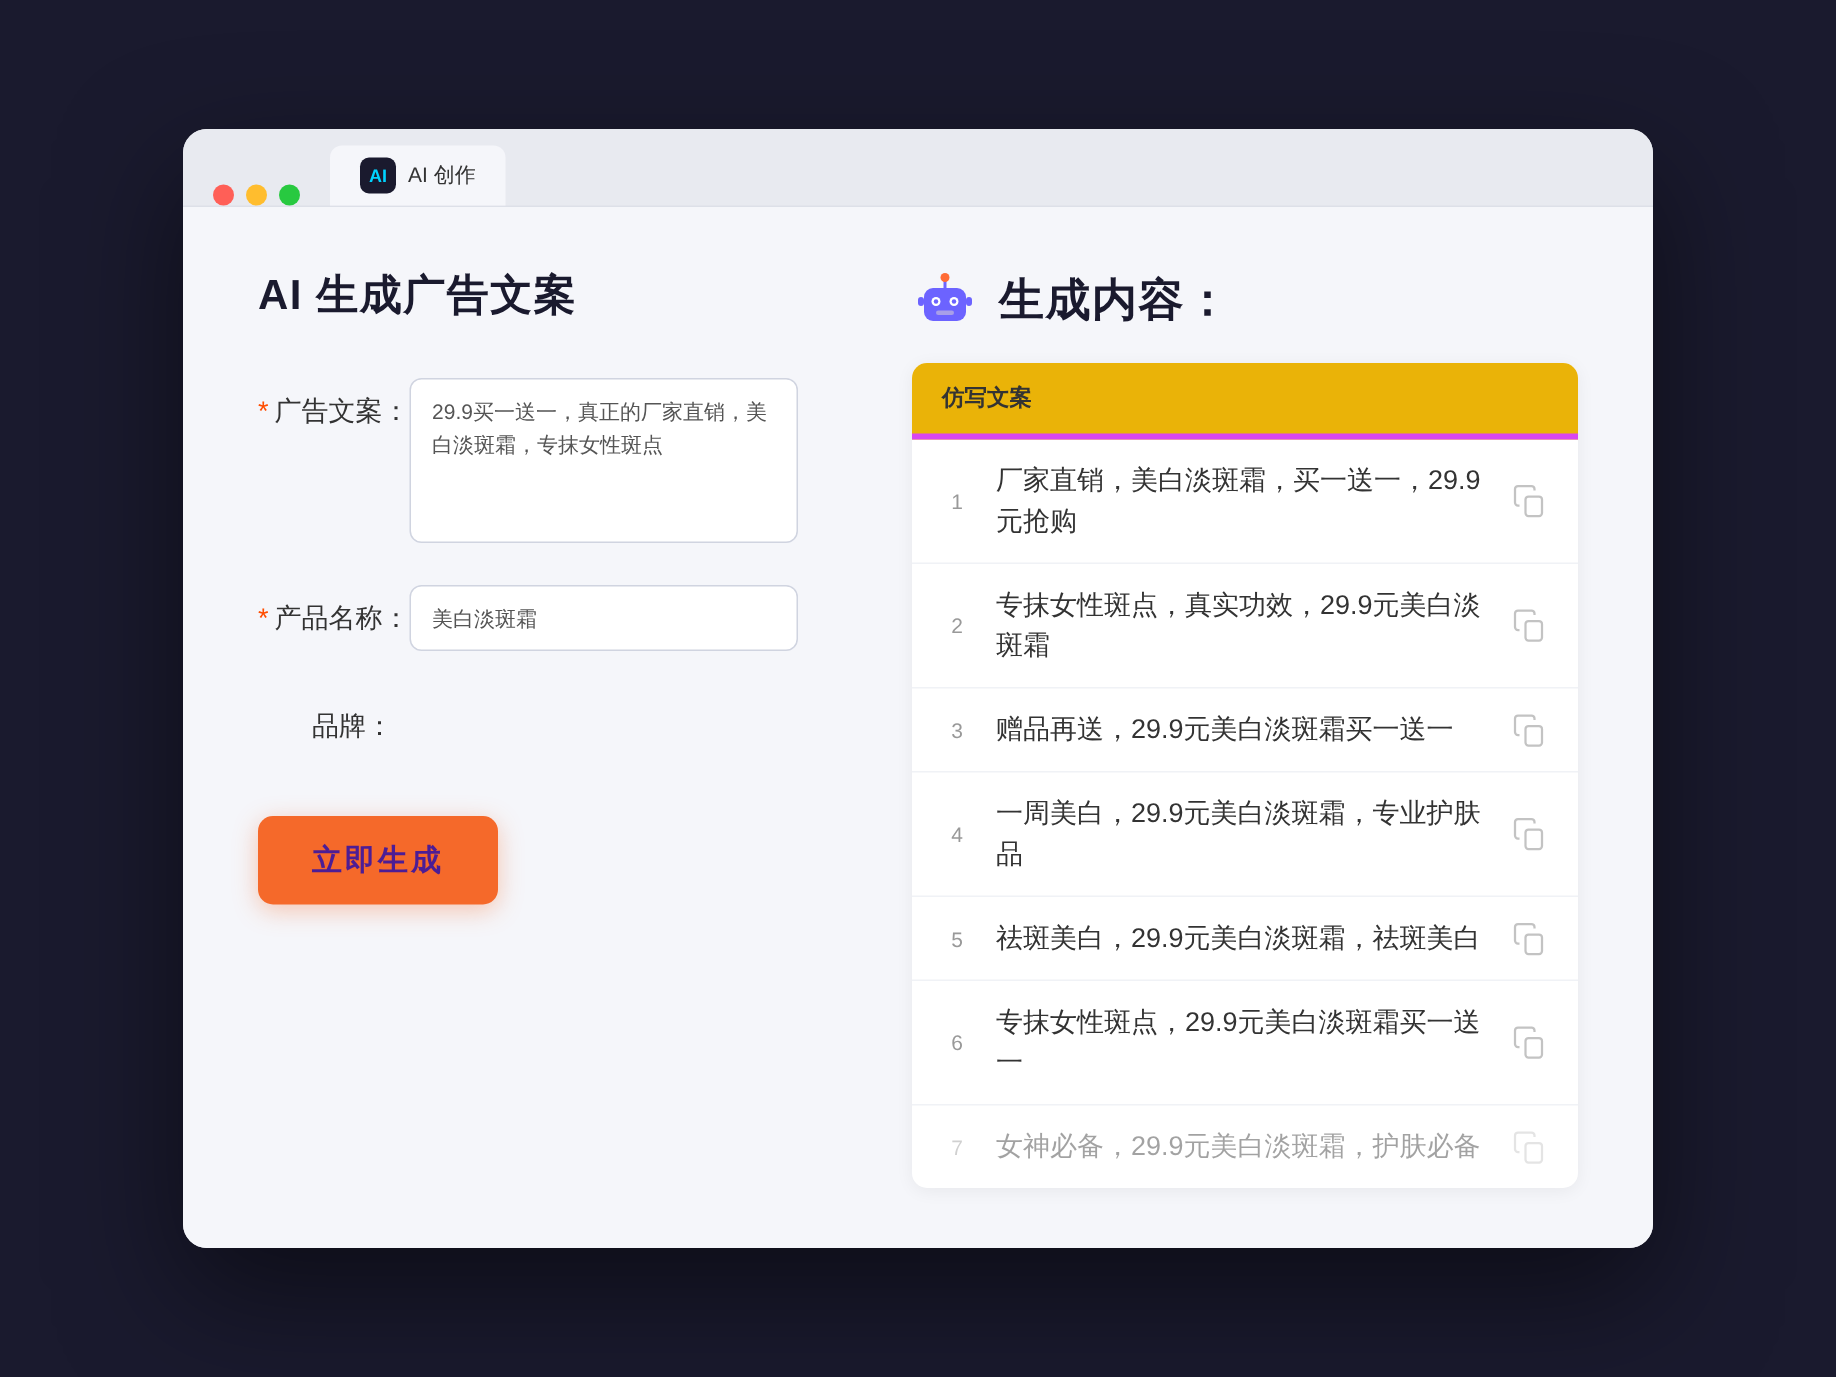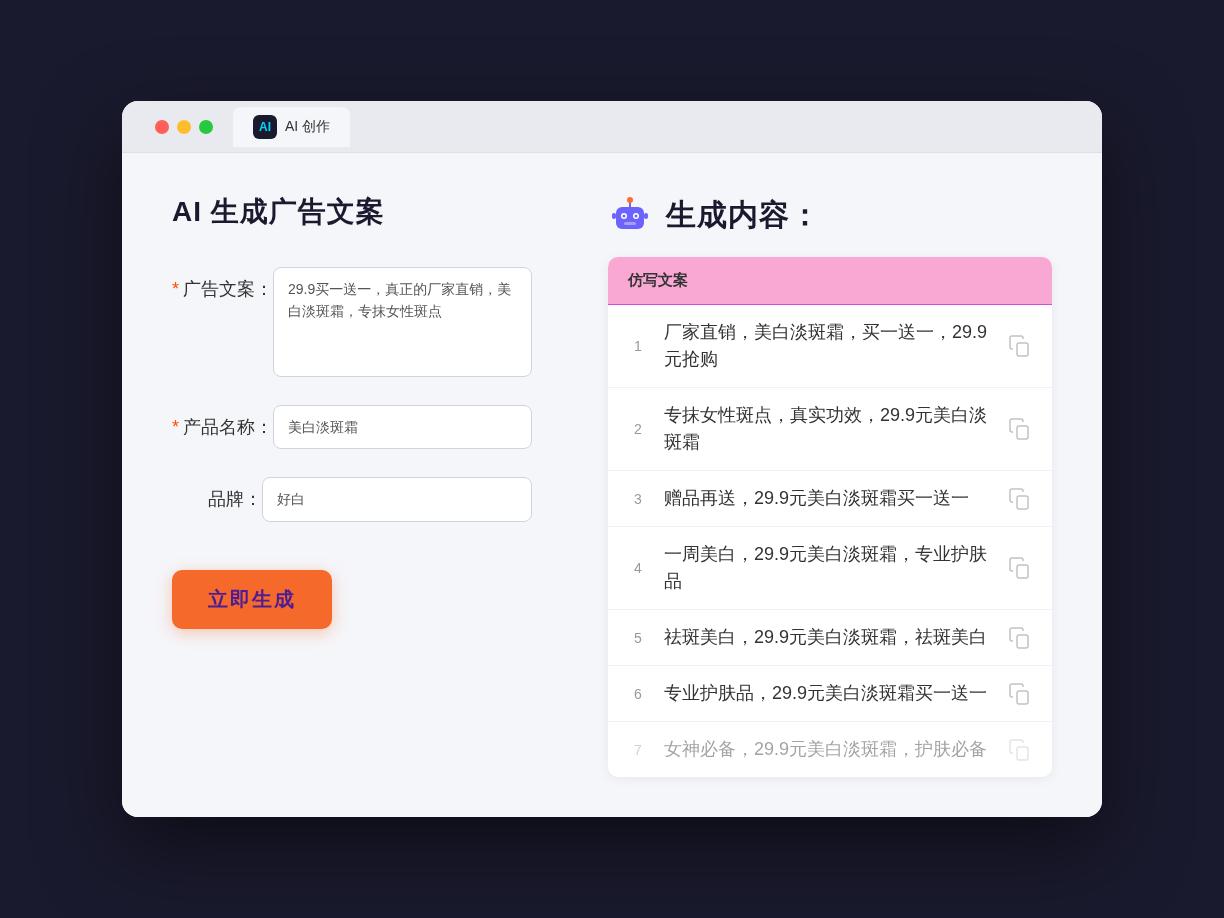--- a/index.html
+++ b/index.html
@@ -21,22 +21,22 @@
       box-shadow: 0 30px 80px rgba(0,0,0,0.5);
       overflow: hidden;
       position: relative;
     }
 
     
     .title-bar {
       background: #e8eaf0;
       height: 52px;
       display: flex;
-      align-items: center;
-      padding: 0 33px;
+      align-items: flex-end;
+      padding: 0 20px;
       border-bottom: 1px solid #dde0e8;
     }
 
     .traffic-lights {
       display: flex;
       gap: 8px;
       margin-right: 20px;
     }
 
     .traffic-light {
@@ -170,26 +170,26 @@
     }
 
     .result-table {
       background: white;
       border-radius: 10px;
       overflow: hidden;
       box-shadow: 0 2px 12px rgba(0,0,0,0.06);
     }
 
     .table-header {
-      background: #f9a8d4;
+      background: #eab308;
       padding: 14px 20px;
       font-size: 15px;
       font-weight: 600;
       color: #333;
-      border-bottom: 1px solid #d946ef;
+      border-bottom: 4px solid #d946ef;
     }
 
     .table-row {
       display: flex;
       align-items: center;
       padding: 14px 20px;
       border-bottom: 1px solid #f0f2f6;
       gap: 16px;
     }
 
@@ -263,21 +263,20 @@
       <div class="form-group">
         <label class="form-label">
           <span class="required-star">*</span><span>产品名称：</span>
         </label>
         <input type="text" class="form-input" value="美白淡斑霜" style="">
       </div>
 
       
       <div class="form-group">
         <label class="form-label">品牌：</label>
-        <input type="text" class="form-input" value="好白" style="">
       </div>
 
       
       <button class="generate-btn">立即生成</button>
     </div>
 
     <div class="right-panel">
       <div class="result-header">
 
         <svg class="robot-svg" viewBox="0 0 44 44" fill="none" xmlns="http://www.w3.org/2000/svg">
@@ -339,21 +338,21 @@
             <div class="table-row">
               <span class="row-number">5</span>
               <span class="row-content">祛斑美白，29.9元美白淡斑霜，祛斑美白</span>
               <svg class="copy-icon" viewBox="0 0 24 24" fill="none" stroke="#888" stroke-width="1.5">
       <rect x="9" y="9" width="11" height="13" rx="2" stroke="#888" stroke-width="1.5"></rect>
       <path d="M5 15H4a2 2 0 01-2-2V4a2 2 0 012-2h9a2 2 0 012 2v1" stroke="#888" stroke-width="1.5"></path>
     </svg>
             </div>
             <div class="table-row">
               <span class="row-number">6</span>
-              <span class="row-content">专业护肤品，29.9元美白淡斑霜买一送一</span>
+              <span class="row-content">专抹女性斑点，29.9元美白淡斑霜买一送一</span>
               <svg class="copy-icon" viewBox="0 0 24 24" fill="none" stroke="#888" stroke-width="1.5">
       <rect x="9" y="9" width="11" height="13" rx="2" stroke="#888" stroke-width="1.5"></rect>
       <path d="M5 15H4a2 2 0 01-2-2V4a2 2 0 012-2h9a2 2 0 012 2v1" stroke="#888" stroke-width="1.5"></path>
     </svg>
             </div>
             <div class="table-row faded">
               <span class="row-number">7</span>
               <span class="row-content">女神必备，29.9元美白淡斑霜，护肤必备</span>
               <svg class="copy-icon" viewBox="0 0 24 24" fill="none" stroke="#888" stroke-width="1.5">
       <rect x="9" y="9" width="11" height="13" rx="2" stroke="#888" stroke-width="1.5"></rect>

